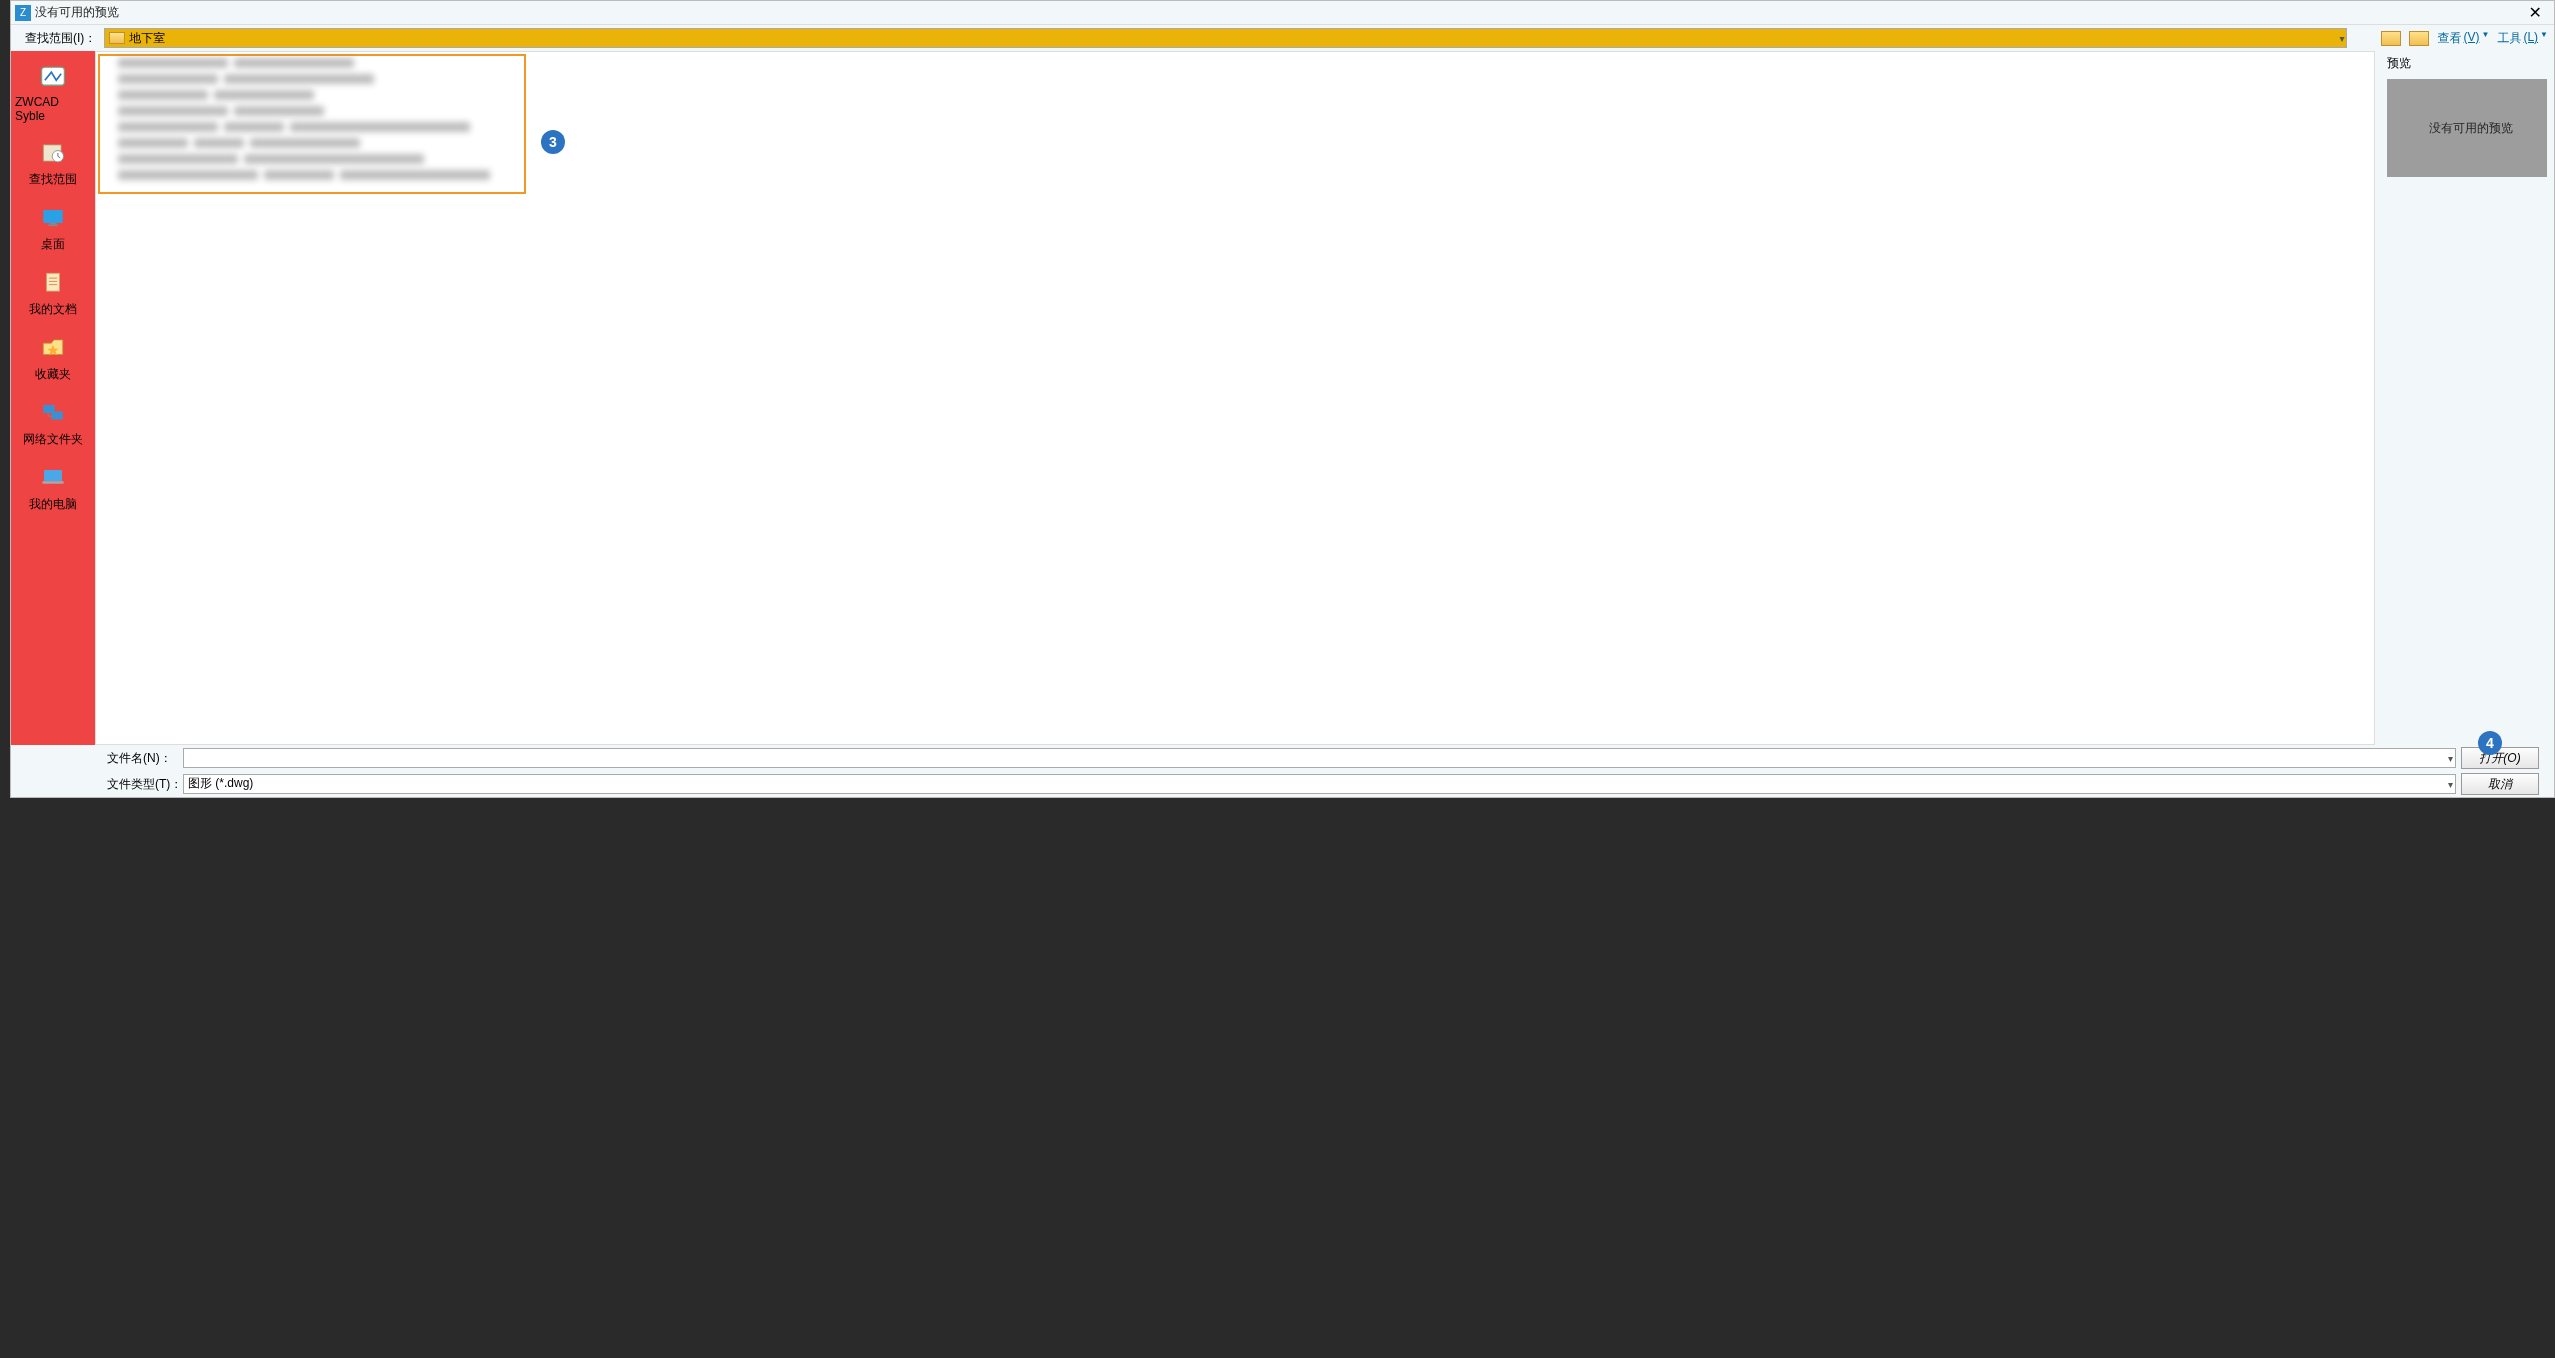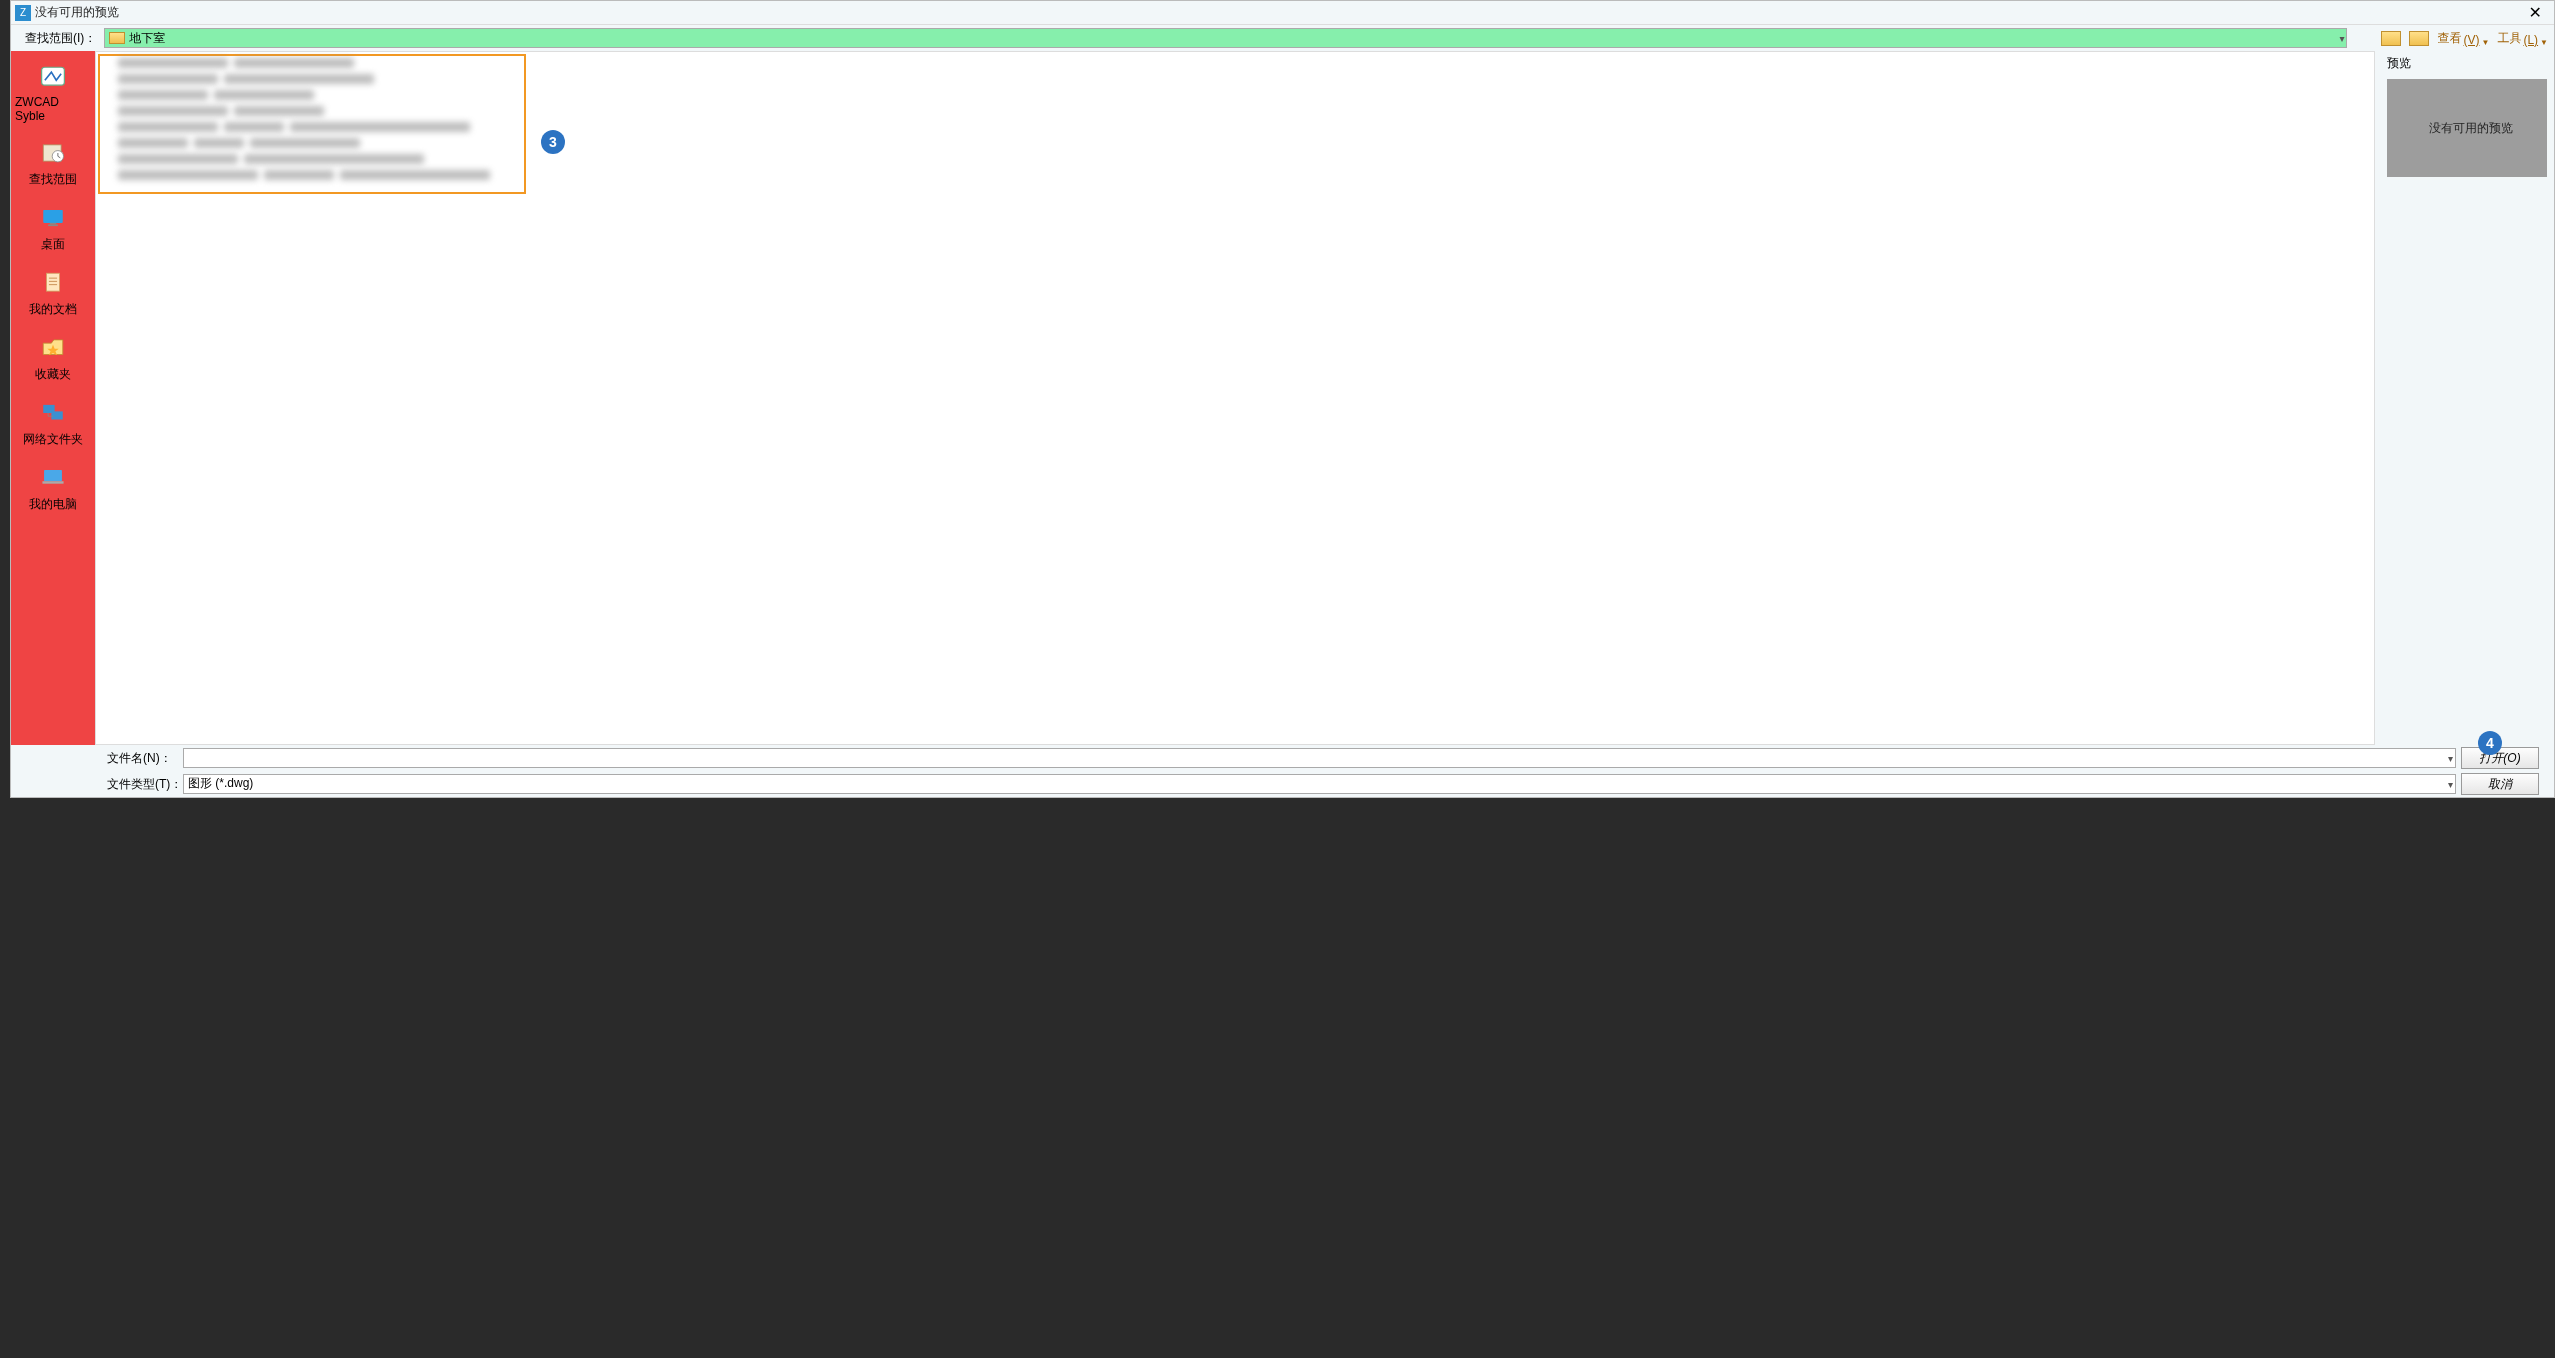--- a/index.html
+++ b/index.html
@@ -48,21 +48,21 @@
       height: 26px;
       display: flex;
       align-items: center;
       padding: 0 6px 0 14px;
       gap: 4px;
     }
     .label-lookin { margin-right: 4px; }
     .location-dropdown {
       flex: 1;
       height: 20px;
-      background: #86efac;
+      background: #eab308;
       border: 1px solid #aaa;
       display: flex;
       align-items: center;
       padding: 0 4px;
       position: relative;
       margin-right: 30px;
     }
     .folder-icon {
       width: 16px;
       height: 12px;
@@ -81,23 +81,23 @@
     .toolbar-icons { display: flex; align-items: center; gap: 8px; }
     .folder-open-icon {
       width: 20px;
       height: 15px;
       background: linear-gradient(#ffe08a, #f0c050);
       border: 1px solid #c09030;
       position: relative;
       display: inline-block;
     }
     .view-menu, .tools-menu {
-      color: #a16207;
-      display: flex;
-      align-items: flex-end;
+      color: #0369a1;
+      display: flex;
+      align-items: flex-start;
       gap: 2px;
       cursor: pointer;
     }
     .view-menu .underline, .tools-menu .underline { text-decoration: underline; }
     .tri-down { font-size: 8px; }
     .body-area {
       flex: 1;
       display: flex;
       min-height: 0;
     }

